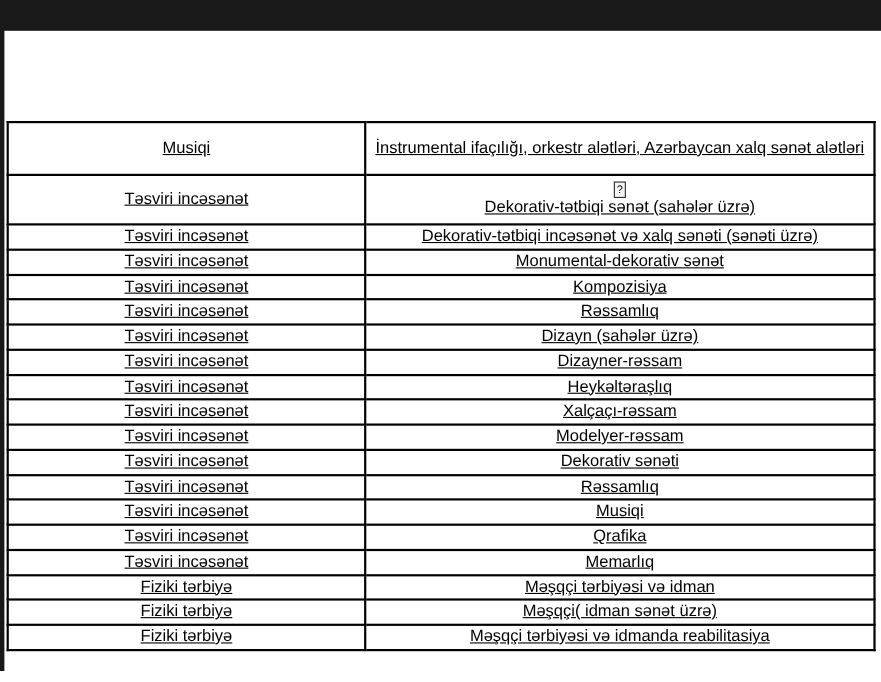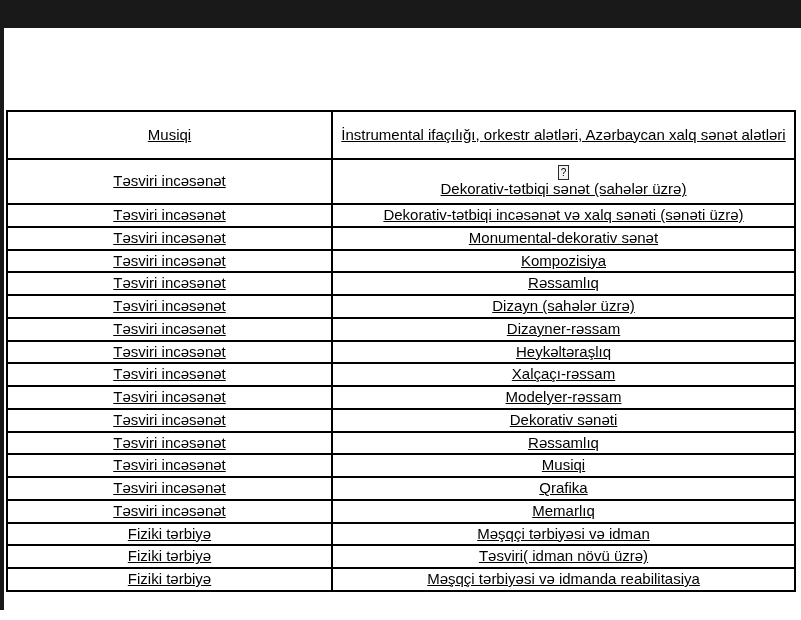--- a/index.html
+++ b/index.html
@@ -127,21 +127,21 @@
         <tr>
           <td>Təsviri incəsənət</td>
           <td>Memarlıq</td>
         </tr>
         <tr>
           <td>Fiziki tərbiyə</td>
           <td>Məşqçi tərbiyəsi və idman</td>
         </tr>
         <tr>
           <td>Fiziki tərbiyə</td>
-          <td>Təsviri( idman növü üzrə)</td>
+          <td>Məşqçi( idman sənət üzrə)</td>
         </tr>
         <tr>
           <td>Fiziki tərbiyə</td>
           <td>Məşqçi tərbiyəsi və idmanda reabilitasiya</td>
         </tr>
       </tbody>
   </table>
 </div>
 
 </body></html>

